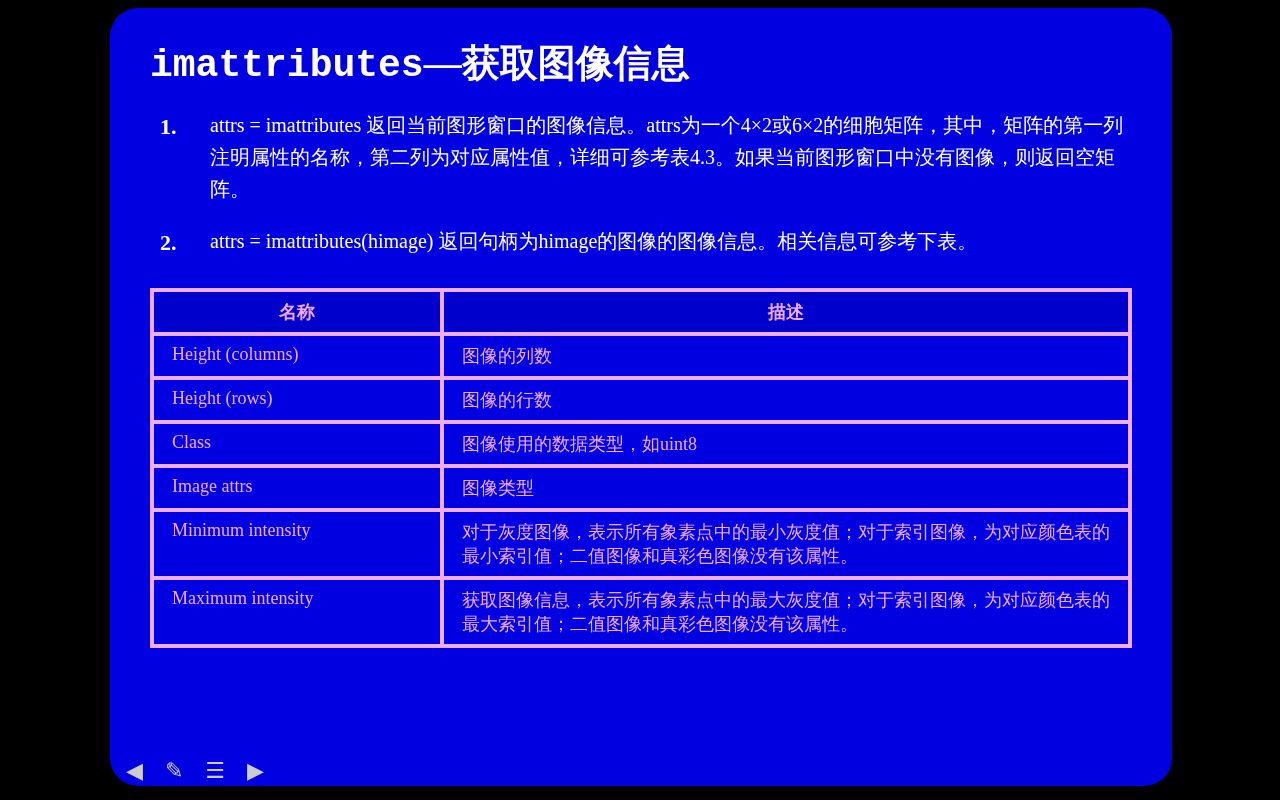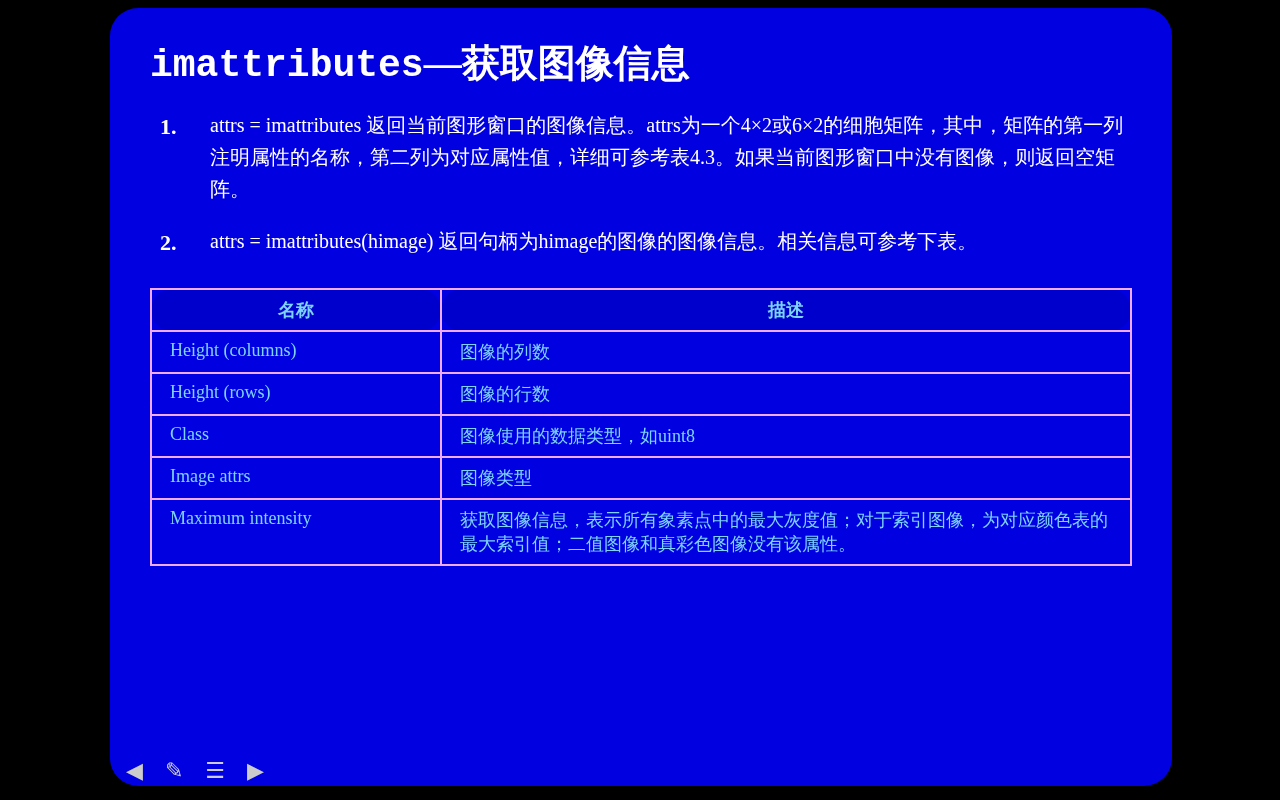--- a/index.html
+++ b/index.html
@@ -57,23 +57,23 @@
     }
     .mono {
       font-family: Liberation Serif, serif;
     }
     .table-wrap {
       width: 100%;
       border-collapse: collapse;
       font-size: 18px;
     }
     .table-wrap th, .table-wrap td {
-      border: 2px solid #f0abfc;
+      border: 4px solid #f0abfc;
       padding: 8px 18px;
-      color: #7dd3fc;
+      color: #f0abfc;
       vertical-align: top;
     }
     .table-wrap th {
       text-align: center;
       font-weight: bold;
       background: #0000cc;
     }
     .table-wrap td:first-child {
       width: 290px;
       white-space: nowrap;
@@ -142,20 +142,24 @@
         </tr>
         <tr>
           <td>Class</td>
           <td>图像使用的数据类型，如uint8</td>
         </tr>
         <tr>
           <td>Image attrs</td>
           <td>图像类型</td>
         </tr>
         <tr>
+          <td>Minimum intensity</td>
+          <td>对于灰度图像，表示所有象素点中的最小灰度值；对于索引图像，为对应颜色表的最小索引值；二值图像和真彩色图像没有该属性。</td>
+        </tr>
+        <tr>
           <td>Maximum intensity</td>
           <td>获取图像信息，表示所有象素点中的最大灰度值；对于索引图像，为对应颜色表的最大索引值；二值图像和真彩色图像没有该属性。</td>
         </tr>
       </tbody>
   </table>
 </div>
 
 <div class="bottom-nav">
   <button class="nav-btn">◀</button>
   <button class="nav-btn">✎</button>

